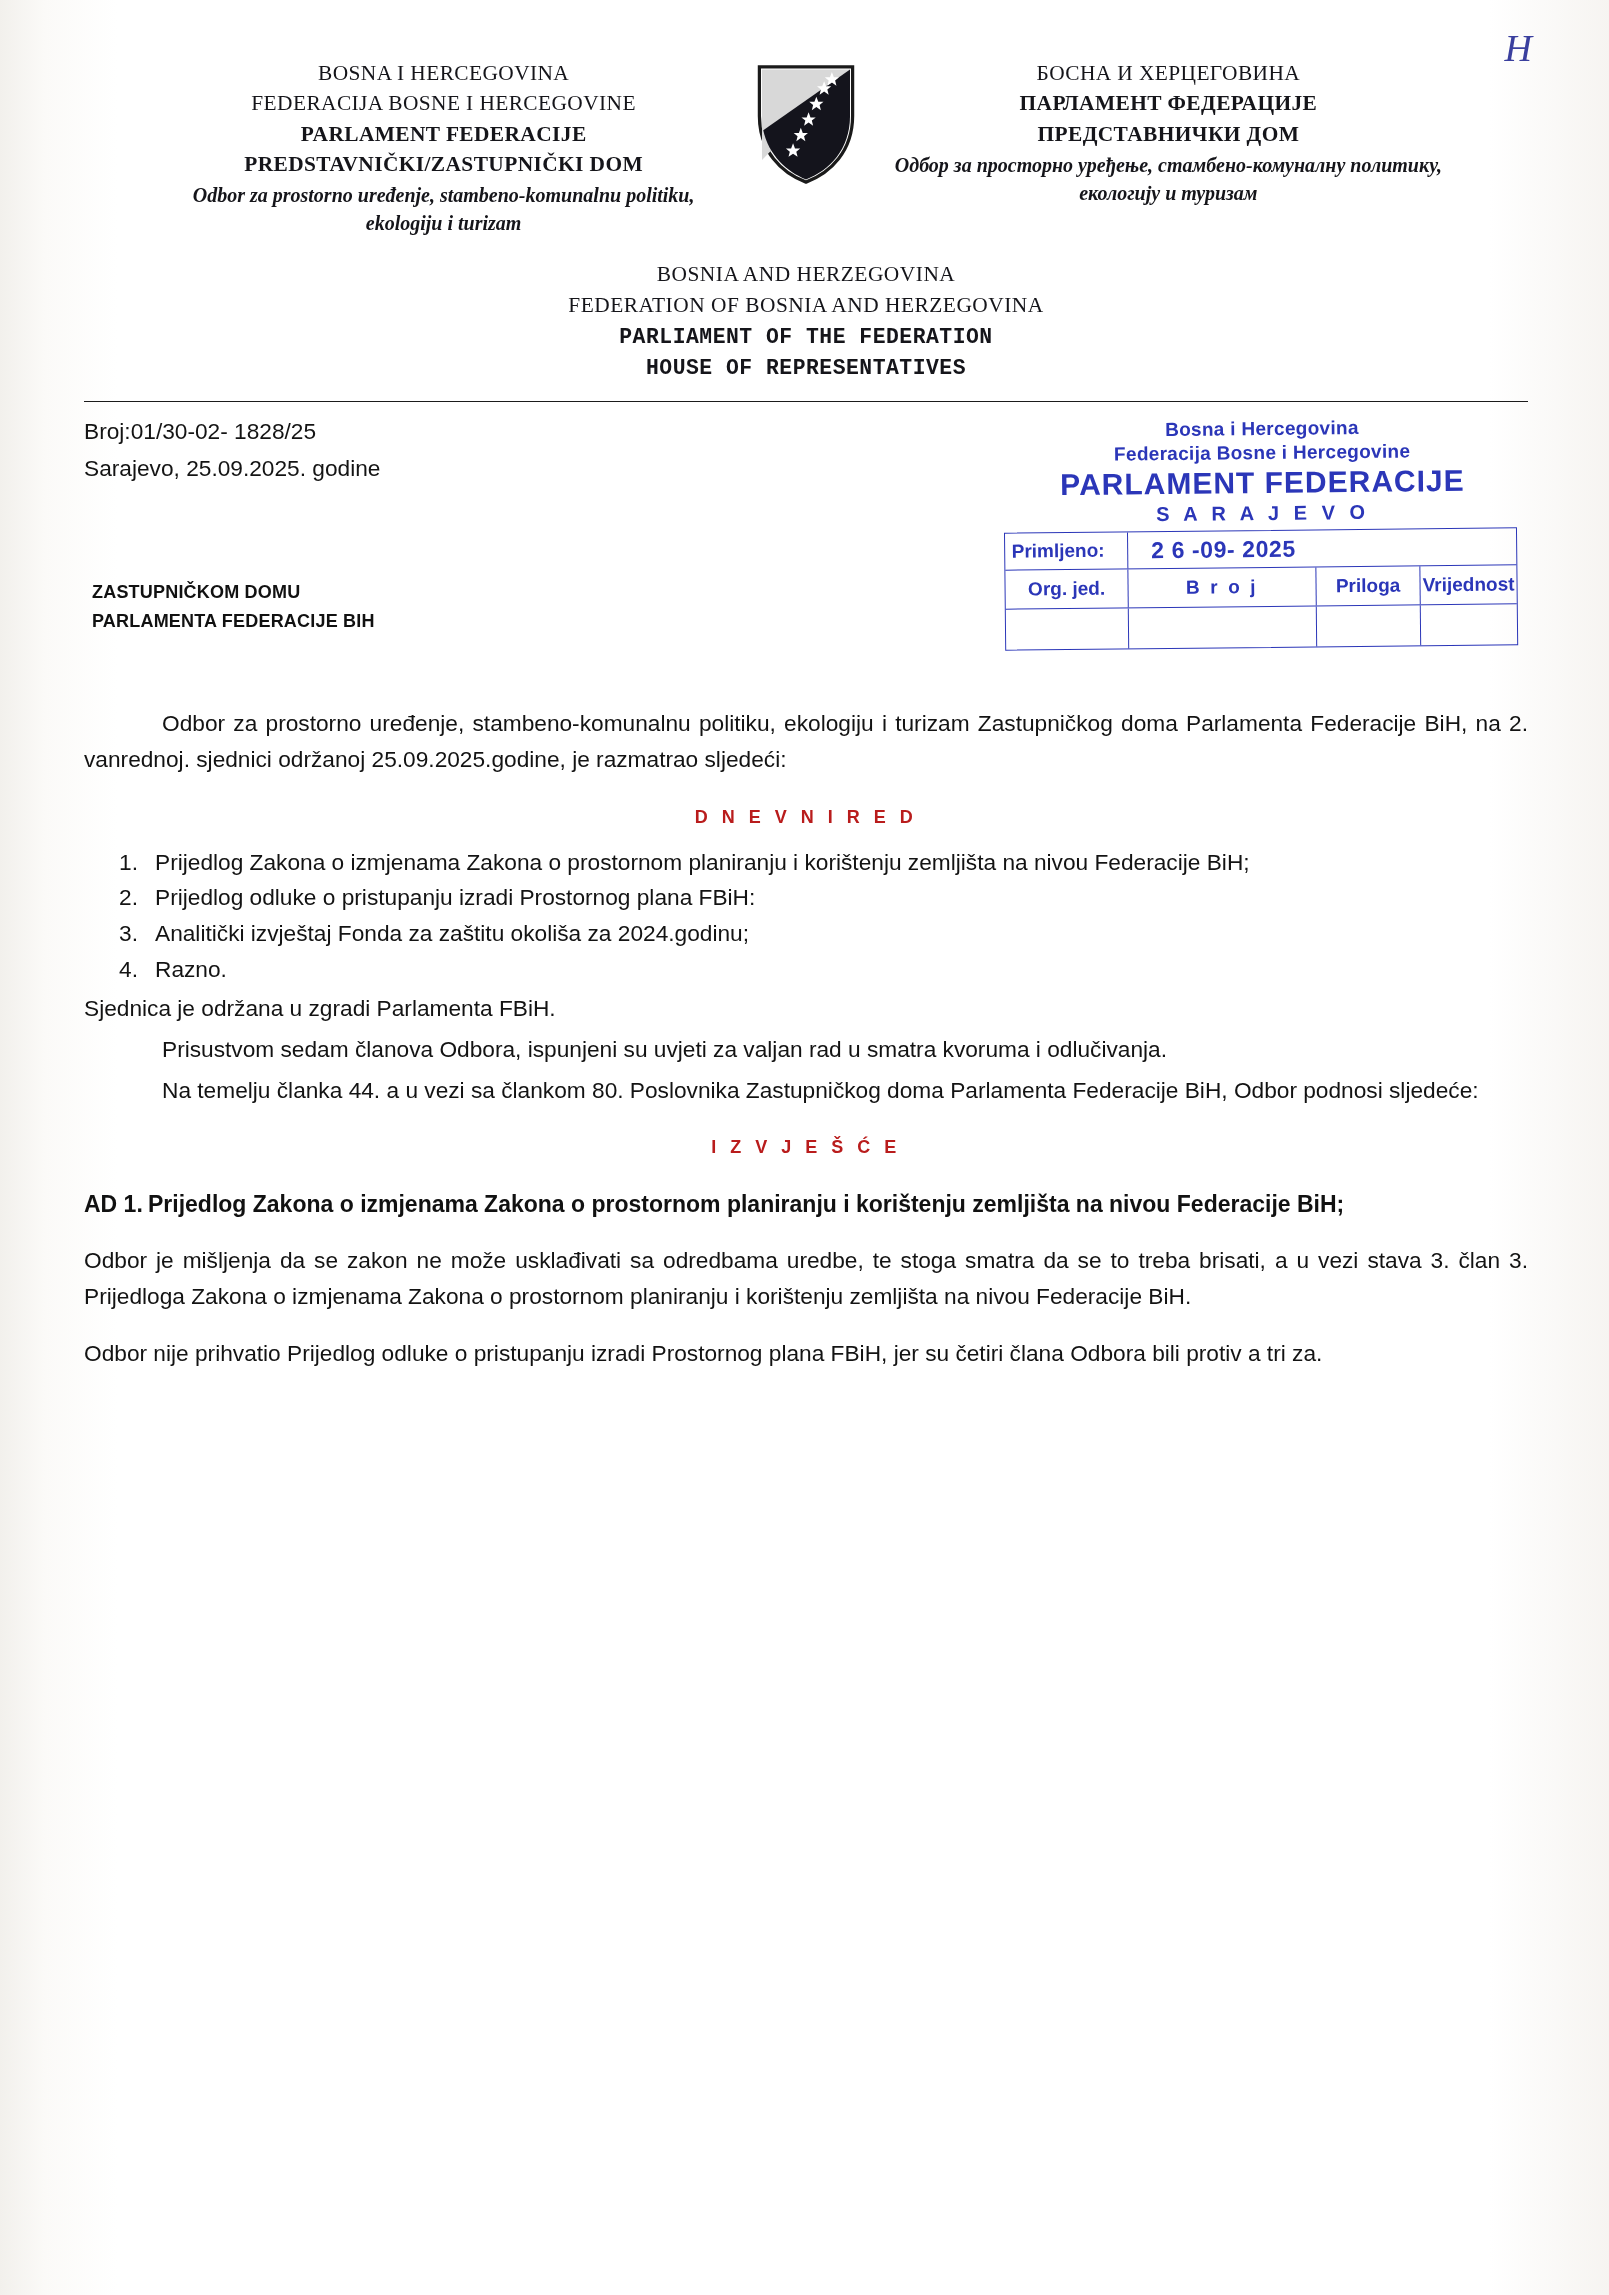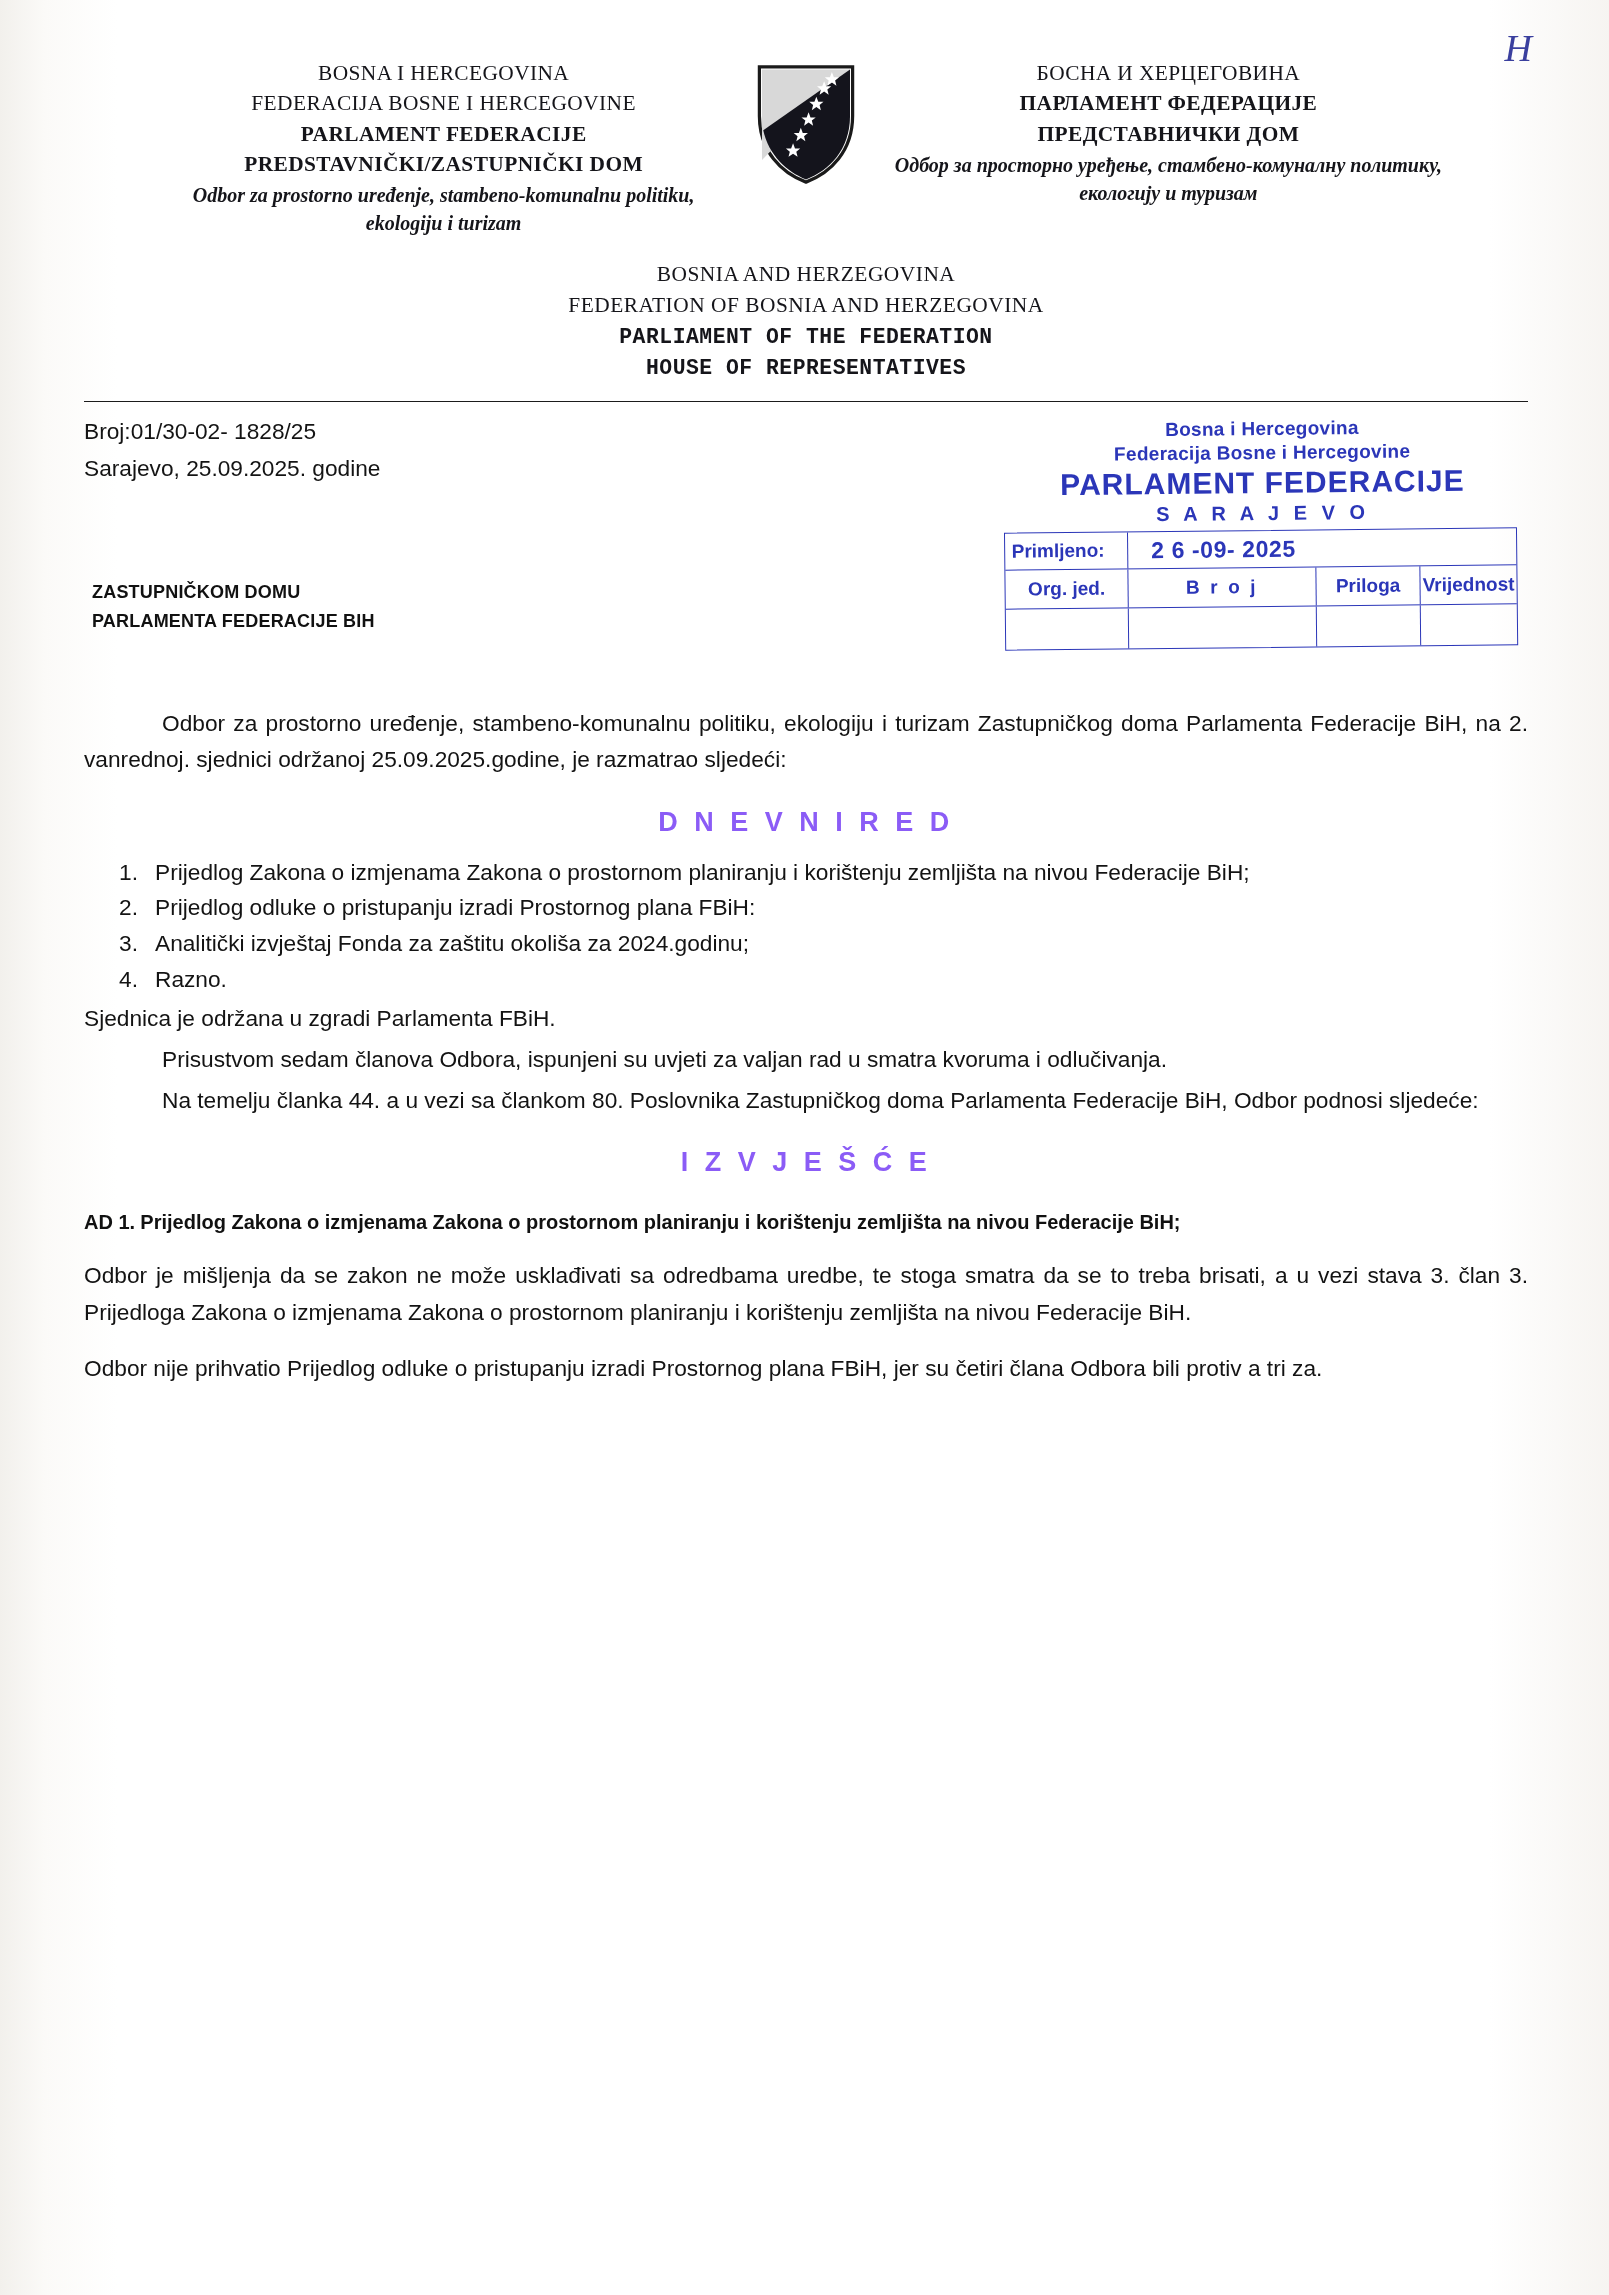--- a/index.html
+++ b/index.html
@@ -210,26 +210,26 @@
     line-height: 1.62;
     text-align: justify;
     color: #131313;
     margin-top: 19.4px;
   }
   .para.indent { text-indent: 78px; }
   .para.tight { margin-top: 3.9px; }
 
   .heading-center {
     text-align: center;
-    font-size: 27px;
+    font-size: 18px;
     font-weight: bold;
     letter-spacing: 4.5px;
     margin-top: 28.5px;
     margin-bottom: 7.8px;
-    color: #8b5cf6;
+    color: #b91c1c;
   }
 
   .agenda {
     margin: 17px 0 0 0;
     padding: 0;
     list-style: none;
   }
   .agenda li {
     display: flex;
     font-size: 22.7px;
@@ -240,21 +240,21 @@
   .agenda .num {
     width: 71px;
     text-align: right;
     padding-right: 17px;
     box-sizing: border-box;
     flex: none;
   }
   .agenda .txt { flex: 1; }
 
   .ad-head {
-    font-size: 20px;
+    font-size: 23px;
     font-weight: bold;
     line-height: 1.55;
     margin-top: 28.5px;
     color: #111111;
   }
   .ad-head .lead { margin-right: 5.2px; }
 </style>
 </head>
 <body>
 

